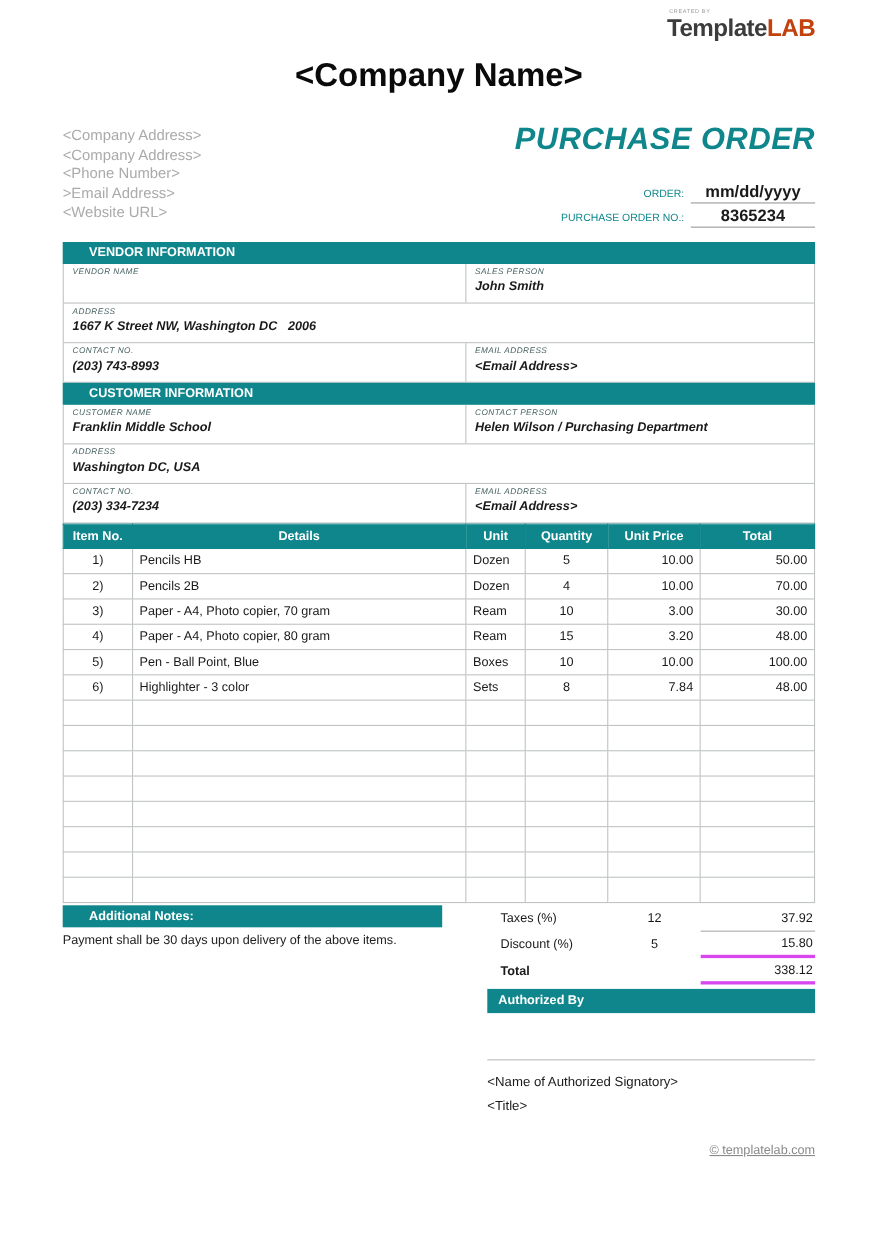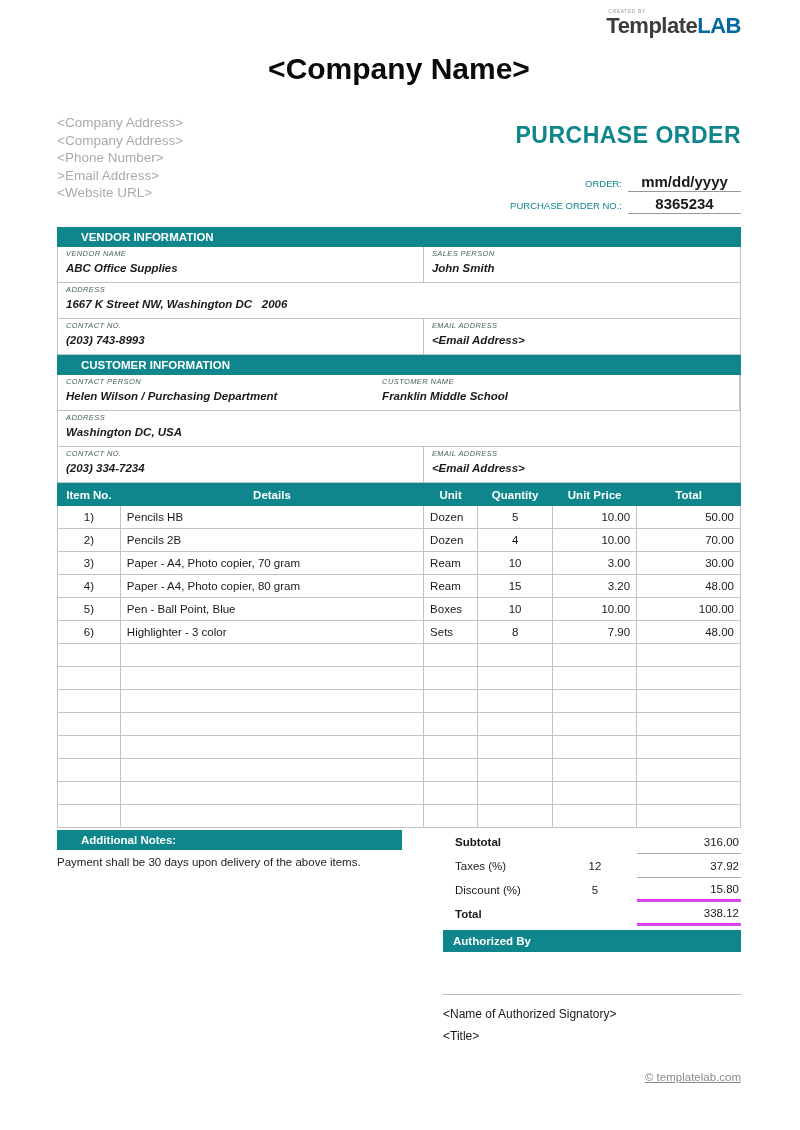--- a/index.html
+++ b/index.html
@@ -16,30 +16,30 @@
     font-family:"Liberation Sans", sans-serif;color:var(--ink);
   }
   .page{padding:8px 59px 0 57px;}
 
   
   .top-row{display:flex;justify-content:flex-end;height:36px;}
   .logo{text-align:left;}
   .logo .created-by{font-size:5px;color:#9a9a9a;letter-spacing:.6px;margin-left:2px;}
   .logo .wordmark{font-size:22px;font-weight:bold;line-height:24px;letter-spacing:-0.5px;}
   .logo .wm-1{color:#3c3c3c;}
-  .logo .wm-2{color:#0369a1;}
+  .logo .wm-2{color:#c2410c;}
 
   
   .company-name{font-size:30px;font-weight:bold;text-align:center;margin:8px 0 12px;color:#0a0a0a;}
 
   
   .info-row{display:flex;justify-content:space-between;}
   .addr-block{color:var(--muted);font-size:13.5px;line-height:17.5px;padding-top:16px;}
   .po-head{width:330px;text-align:right;}
-  .po-title{color:var(--teal);font-size:23px;font-weight:bold;letter-spacing:.5px;margin-top:24px;}
+  .po-title{color:var(--teal);font-size:28px;font-weight:bold;letter-spacing:.5px;margin-top:12px;font-style:italic;}
   .po-fields{margin-top:24px;}
   .po-field{display:flex;justify-content:flex-end;align-items:flex-end;margin-bottom:3px;}
   .po-field .plbl{color:var(--teal);font-size:9.5px;padding-bottom:3px;}
   .po-field .pval{width:113px;margin-left:6px;border-bottom:1px solid #999;
     font-weight:bold;font-size:15px;text-align:center;padding-bottom:1px;}
 
   
   .section-bar{background:var(--teal);color:#fff;font-weight:bold;font-size:11.5px;
     height:20px;line-height:20px;padding-left:24px;}
   .vendor-bar{margin-top:10px;}
@@ -122,21 +122,20 @@
         </div>
       </div>
     </div>
   </div>
 
   <div class="section-bar vendor-bar">VENDOR INFORMATION</div>
   <div class="info-grid">
     <div class="grid-row">
       <div class="gcell gleft">
         <div class="flabel">VENDOR NAME</div>
-        <div class="fvalue">ABC Office Supplies</div>
       </div>
       <div class="gcell">
         <div class="flabel">SALES PERSON</div>
         <div class="fvalue">John Smith</div>
       </div>
     </div>
     <div class="grid-row">
       <div class="gcell">
         <div class="flabel">ADDRESS</div>
         <div class="fvalue">1667 K Street NW, Washington DC &nbsp; 2006</div>
@@ -150,27 +149,27 @@
       <div class="gcell">
         <div class="flabel">EMAIL ADDRESS</div>
         <div class="fvalue">&lt;Email Address&gt;</div>
       </div>
     </div>
   </div>
 
   <div class="section-bar">CUSTOMER INFORMATION</div>
   <div class="info-grid">
     <div class="grid-row">
-      <div class="gcell">
-        <div class="flabel">CONTACT PERSON</div>
-        <div class="fvalue">Helen Wilson / Purchasing Department</div>
-      </div>
       <div class="gcell gleft">
         <div class="flabel">CUSTOMER NAME</div>
         <div class="fvalue">Franklin Middle School</div>
+      </div>
+      <div class="gcell">
+        <div class="flabel">CONTACT PERSON</div>
+        <div class="fvalue">Helen Wilson / Purchasing Department</div>
       </div>
     </div>
     <div class="grid-row">
       <div class="gcell">
         <div class="flabel">ADDRESS</div>
         <div class="fvalue">Washington DC, USA</div>
       </div>
     </div>
     <div class="grid-row">
       <div class="gcell gleft">
@@ -242,21 +241,21 @@
         <td class="c-unit">Boxes</td>
         <td class="c-qty">10</td>
         <td class="c-price">10.00</td>
         <td class="c-total">100.00</td>
       </tr>
       <tr>
         <td class="c-no">6)</td>
         <td class="c-details">Highlighter - 3 color</td>
         <td class="c-unit">Sets</td>
         <td class="c-qty">8</td>
-        <td class="c-price">7.90</td>
+        <td class="c-price">7.84</td>
         <td class="c-total">48.00</td>
       </tr>
     <tr>
           <td class="c-no"></td>
           <td class="c-details"></td>
           <td class="c-unit"></td>
           <td class="c-qty"></td>
           <td class="c-price"></td>
           <td class="c-total"></td>
         </tr>
@@ -319,25 +318,20 @@
       </tbody>
   </table>
 
   <div class="bottom">
     <div class="notes">
       <div class="section-bar notes-bar">Additional Notes:</div>
       <div class="notes-text">Payment shall be 30 days upon delivery of the above items.</div>
     </div>
     <div class="gap"></div>
     <div class="summary">
-      <div class="sum-row">
-        <div class="sum-label bold">Subtotal</div>
-        <div class="sum-mid"></div>
-        <div class="sum-amt u1">316.00</div>
-      </div>
       <div class="sum-row">
         <div class="sum-label">Taxes (%)</div>
         <div class="sum-mid">12</div>
         <div class="sum-amt u1">37.92</div>
       </div>
       <div class="sum-row">
         <div class="sum-label">Discount (%)</div>
         <div class="sum-mid">5</div>
         <div class="sum-amt u2">15.80</div>
       </div>

